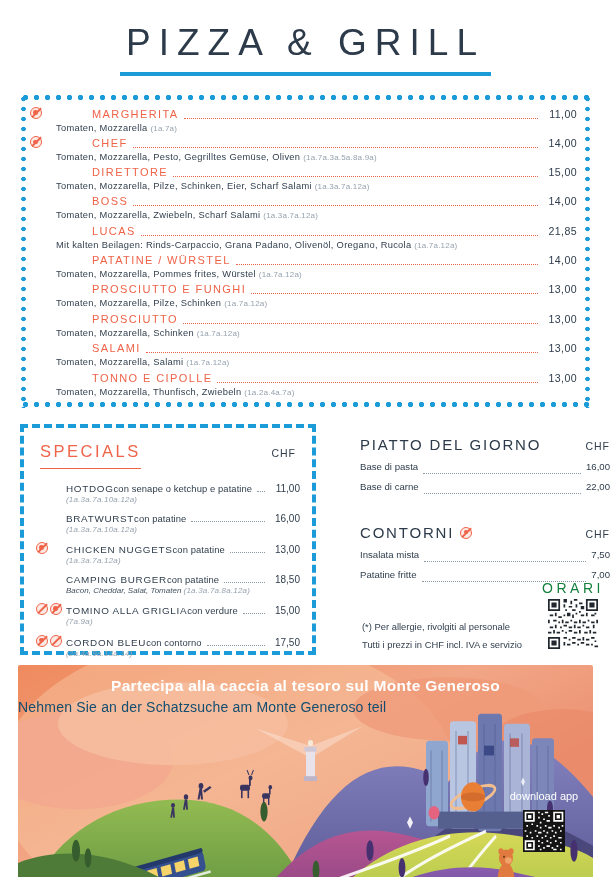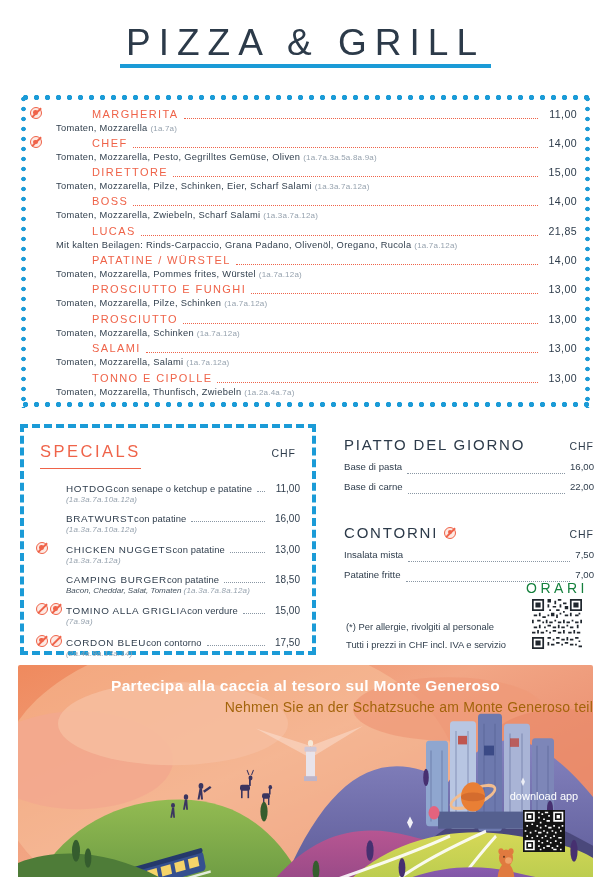--- a/index.html
+++ b/index.html
@@ -2,21 +2,21 @@
 <html><head>
 <meta charset="utf-8">
 <style>
   html,body{margin:0;padding:0;background:#ffffff;}
   body{width:611px;height:877px;font-family:"Liberation Sans",sans-serif;color:#2f3d4c;}
   .page{position:relative;width:611px;height:877px;overflow:hidden;background:#fff;}
 
   
   .title-wrap{position:absolute;top:22px;left:0;width:100%;text-align:center;}
   .page-title{display:inline-block;font-size:37px;letter-spacing:8px;font-weight:400;color:#2c3a49;
-    border-bottom:4px solid #1b9bd7;padding:0 6px 0 6px;}
+    border-bottom:4px solid #1b9bd7;padding:0 6px 8px 6px;}
 
   
   .pizza-box{position:absolute;left:20px;top:94px;width:571px;height:314px;box-sizing:border-box;
     padding:12px 14px 0 10px;
     background-image:
       radial-gradient(circle,#1b9bd7 2.4px,transparent 3px),
       radial-gradient(circle,#1b9bd7 2.4px,transparent 3px),
       radial-gradient(circle,#1b9bd7 2px,transparent 2.6px),
       radial-gradient(circle,#1b9bd7 2px,transparent 2.6px);
     background-size:11px 7px,11px 7px,7px 10px,7px 10px;
@@ -50,37 +50,37 @@
   .chf{margin-left:auto;font-size:10.5px;letter-spacing:1px;color:#2f3d4c;}
   .sp-item{margin-bottom:6px;}
   .sp-row{display:flex;align-items:baseline;}
   .sp-badges{width:30px;flex:none;display:flex;gap:2px;position:relative;top:1px;}
   .sp-name{font-size:9.9px;letter-spacing:.7px;white-space:nowrap;line-height:13px;color:#2f3d4c;}
   .sp-suffix{font-size:9.4px;letter-spacing:.1px;white-space:nowrap;color:#2f3d4c;}
   .sp-price{font-size:10px;min-width:30px;text-align:right;color:#2f3d4c;}
   .sp-sub{padding-left:30px;font-size:8px;line-height:10.5px;color:#44525f;font-style:italic;}
 
   
-  .right-col{position:absolute;left:344px;top:432px;width:250px;height:223px;}
+  .right-col{position:absolute;left:360px;top:432px;width:250px;height:223px;}
   .rc-heading-row{display:flex;align-items:baseline;margin-bottom:4px;}
   .rc-heading{font-size:15px;letter-spacing:1.8px;color:#2c3a49;font-weight:400;display:flex;align-items:center;gap:6px;}
   .menu-line{display:flex;align-items:baseline;font-size:9.6px;line-height:20px;color:#2f3d4c;}
   .piatto{position:absolute;top:4px;left:0;right:0;}
   .contorni{position:absolute;top:92px;left:0;right:0;}
   .orari-block{position:absolute;top:148px;right:6px;width:62px;text-align:center;}
   .orari-title{font-size:14px;letter-spacing:3.5px;color:#15803d;}
   .qr-light{width:50px;height:50px;margin-top:3px;}
   .footnotes{position:absolute;top:186px;left:2px;font-size:9.4px;line-height:18px;color:#33414f;}
 
   
   .banner{position:absolute;left:18px;top:665px;width:575px;height:259px;overflow:hidden;border-radius:2px;}
   .banner svg.scene{position:absolute;left:0;top:0;width:100%;height:100%;display:block;}
   .banner-line1{position:absolute;top:12px;left:0;width:100%;text-align:center;color:#fff;
     font-size:15.5px;font-weight:700;letter-spacing:.3px;z-index:3;}
-  .banner-line2{position:absolute;top:34px;left:0;width:100%;text-align:right;color:#a16207;
+  .banner-line2{position:absolute;top:34px;left:0;width:100%;text-align:left;color:#0c4a6e;
     font-size:14px;font-weight:400;letter-spacing:.2px;z-index:3;opacity:.97;}
   .dl-label{position:absolute;left:486px;top:125px;width:80px;text-align:center;color:#fff;
     font-size:11px;z-index:3;}
   .qr-dark{position:absolute;left:505px;top:145px;width:42px;height:42px;z-index:3;}
 </style>
 </head>
 <body>
 
 <div class="page">
 

